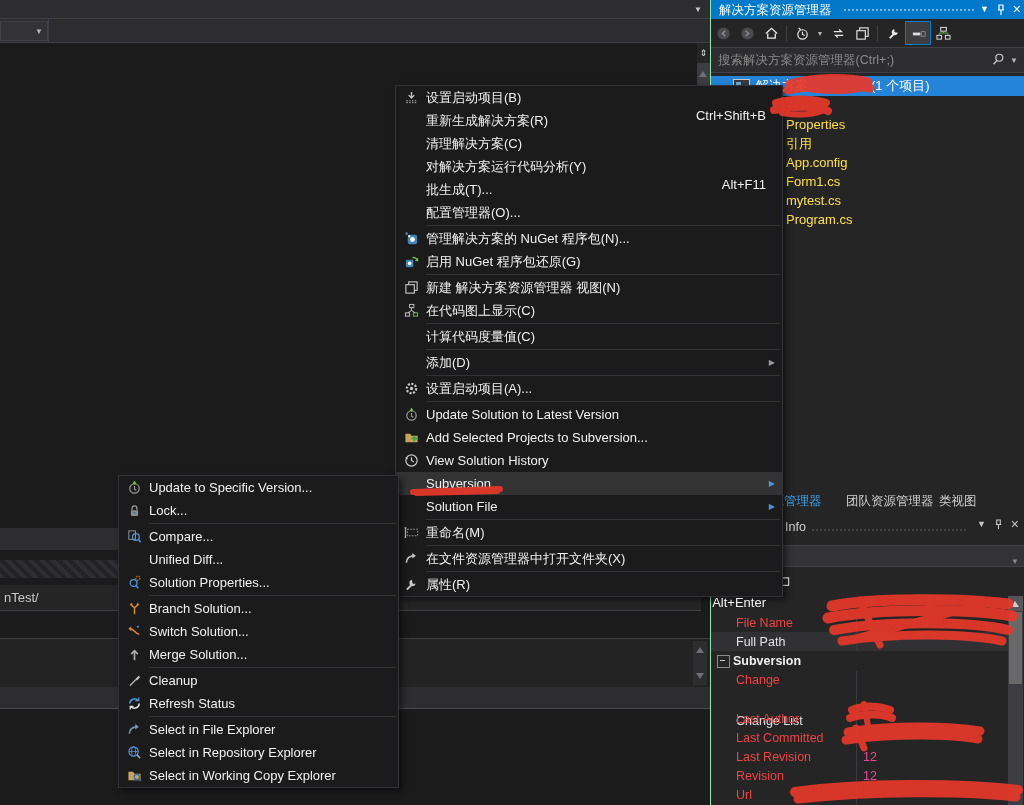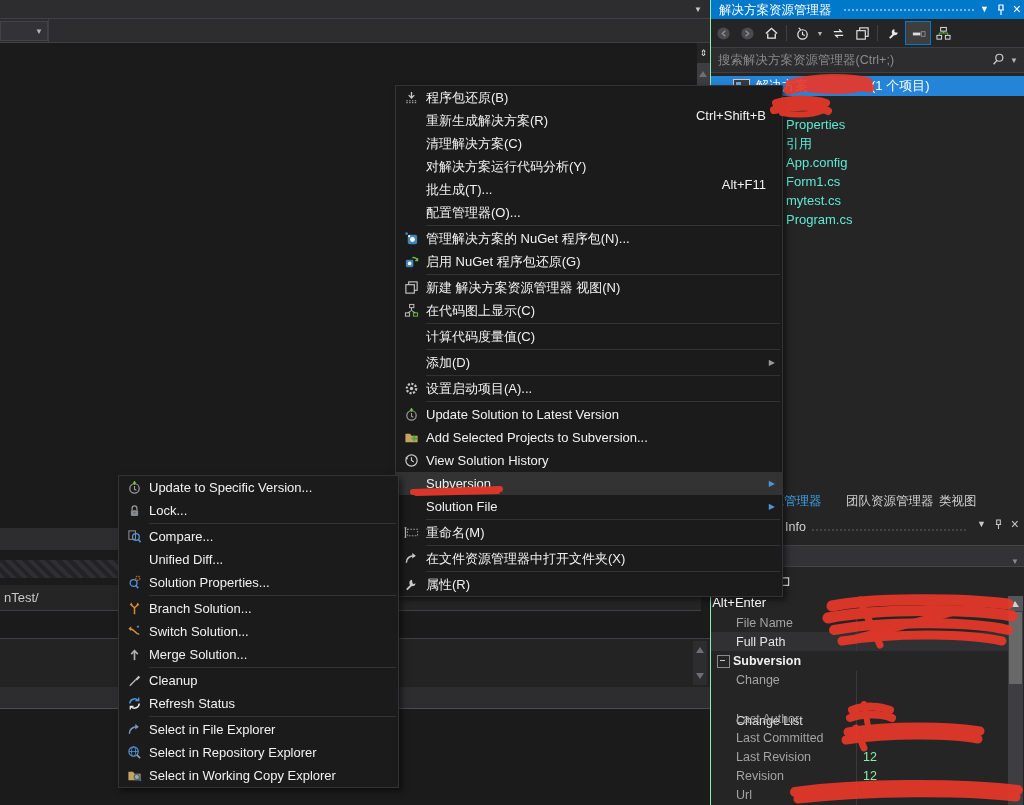--- a/index.html
+++ b/index.html
@@ -56,44 +56,44 @@
   .searchrow .mg{position:absolute;right:20px;top:4px;}
   .searchrow .car{position:absolute;right:7px;top:8px;font-size:8px;color:#b5b5b5;}
 
   .seltree-row{position:absolute;left:0;top:76px;width:314px;height:20px;background:#2484d8;color:#fff;
      line-height:20px;}
   .seltree-row .sic{position:absolute;left:22px;top:3px;width:15px;height:13px;background:#3a3a3e;
      border:1px solid #c8c8c8;}
   .seltree-row .sic i{position:absolute;left:2px;top:2px;width:5px;height:5px;background:#6ea7dd;}
   .seltree-row .t1{position:absolute;left:45px;}
   .seltree-row .t2{position:absolute;left:160px;}
-  .tree-item{position:absolute;left:75px;width:230px;height:19px;line-height:19px;color:#5eead4;}
+  .tree-item{position:absolute;left:75px;width:230px;height:19px;line-height:19px;color:#fde047;}
 
   .tabrow{position:absolute;left:0;top:490px;width:314px;height:22px;background:#252526;border-bottom:1px solid #3f3f46;}
   .tab{position:absolute;top:0;height:22px;line-height:22px;font-size:12.5px;color:#d0d0d0;}
   .tab.active{color:#3ea0e8;}
 
   
   .svnpanel{position:absolute;left:0;top:512px;width:314px;height:293px;background:#252526;}
   .svnpanel .ttl{position:absolute;left:8px;top:8px;color:#d0d0d0;font-size:12.5px;}
   .svnpanel .dots{position:absolute;left:100px;right:58px;top:16px;height:4px;
      background-image:radial-gradient(circle,rgba(255,255,255,.14) 1px,transparent 1.2px);background-size:4px 4px;}
   .svnpanel .btns{position:absolute;right:6px;top:4px;display:flex;gap:8px;align-items:center;color:#c8c8c8;}
   .svnpanel .b{font-size:9px;} .svnpanel .x{font-size:14px;}
   .svncombo{position:absolute;left:8px;top:33px;width:298px;height:20px;background:#333337;
      border:1px solid #434346;line-height:20px;padding-left:6px;color:#f1f1f1;}
   .svncombo .car{position:absolute;right:5px;top:6px;font-size:8px;color:#8a8a8a;}
   .svntools{position:absolute;left:8px;top:58px;width:298px;height:24px;display:flex;align-items:center;gap:8px;}
   .svntools .vsep{width:1px;height:16px;background:#3f3f46;}
 
   .pgrid{position:absolute;left:0;top:101px;width:298px;height:192px;display:flex;flex-direction:column;}
   .prow{position:relative;height:19.2px;display:flex;align-items:center;}
-  .prow .lbl{width:145px;padding-left:25px;color:#a3a3a3;font-size:12.5px;
+  .prow .lbl{width:145px;padding-left:25px;color:#ef4444;font-size:12.5px;
      overflow:hidden;white-space:nowrap;box-sizing:border-box;}
-  .prow .val{flex:1;color:#86efac;font-size:12.5px;padding-left:6px;border-left:1px solid #3a3a3e;height:100%;
+  .prow .val{flex:1;color:#ec4899;font-size:12.5px;padding-left:6px;border-left:1px solid #3a3a3e;height:100%;
      display:flex;align-items:center;}
   .prow.hl{background:#313134;} .prow.hl .lbl{color:#e4e4e4;}
   .prow.br .lbl{color:#e0e0e0;margin-top:43px;}
   .prow.cat{background:#252526;}
   .prow.cat .lbl{color:#f0f0f0;font-weight:bold;padding-left:22px;width:100%;}
   .cbox{position:absolute;left:6px;top:4px;width:11px;height:11px;border:1px solid #8a8a8a;background:#252526;}
   .cbox i{position:absolute;left:2px;top:4px;width:5px;height:1px;background:#c8c8c8;}
   .gsb{position:absolute;right:2px;top:84px;width:15px;height:209px;background:#3e3e42;}
   .gsb .btn{position:absolute;left:0;top:0;width:15px;height:15px;background:#55555a;}
   .gsb .btn i{position:absolute;left:3px;top:5px;width:0;height:0;border-left:4px solid transparent;
@@ -352,21 +352,21 @@
   </div>
 
   <div class="menu cmenu">
     <div class="mi">
         <span class="ic">
           <svg width="15" height="15" viewBox="0 0 16 16">
             <path d="M8 2v6M5 5.5L8 8.5l3-3" stroke="#c8c8c8" stroke-width="1.4" fill="none"></path>
             <path d="M2.5 11.5h11M2.5 13.5h11" stroke="#c8c8c8" stroke-width="1" stroke-dasharray="1.5 1.5"></path>
           </svg>
         </span>
-        <span class="lb">程序包还原(B)</span>
+        <span class="lb">设置启动项目(B)</span>
         <span class="sc">Ctrl+Shift+B</span>
       </div>
     <div class="mi">
         <span class="ic"></span>
         <span class="lb">重新生成解决方案(R)</span>
         <span class="sc"></span>
       </div>
     <div class="mi">
         <span class="ic"></span>
         <span class="lb">清理解决方案(C)</span>

